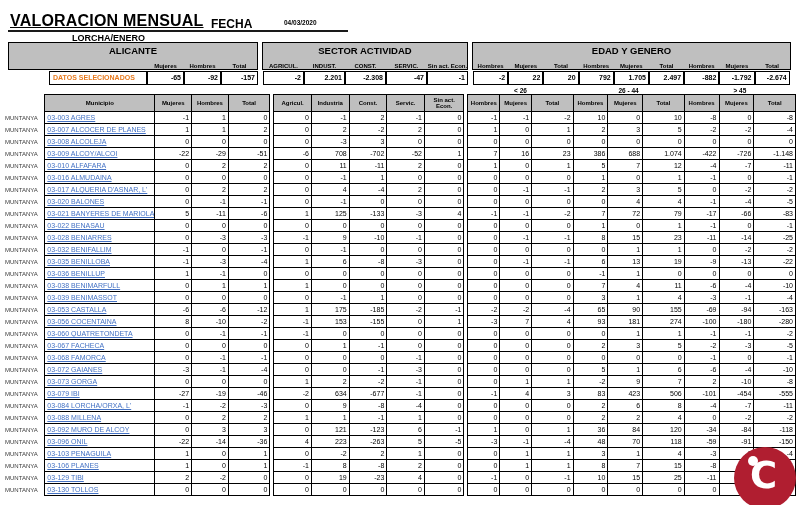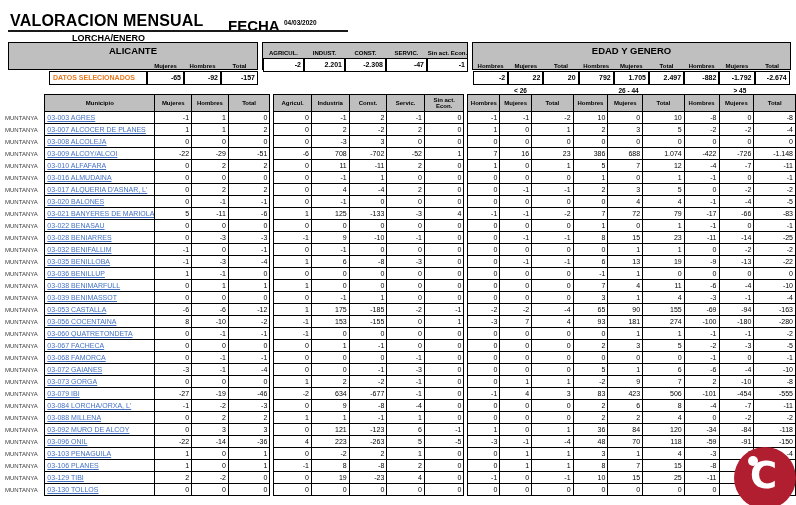--- a/index.html
+++ b/index.html
@@ -1,22 +1,22 @@
 <!DOCTYPE html>
 <html><head>
 <meta charset="utf-8">
 <style>
   html,body{margin:0;padding:0;background:#fff;}
   .page{position:relative;width:796px;height:505px;background:#fff;overflow:hidden;
         font-family:"Liberation Sans",sans-serif;color:#000;}
 
   
   .title{position:absolute;left:10px;top:12px;font-size:16px;font-weight:bold;
-         letter-spacing:.2px;}
-  .fecha-label{position:absolute;left:228px;top:17px;font-size:15px;font-weight:bold;}
+         text-decoration:underline;letter-spacing:.2px;}
+  .fecha-label{position:absolute;left:211px;top:17px;font-size:12px;font-weight:bold;}
   .fecha-value{position:absolute;left:284px;top:19px;font-size:6.5px;font-weight:bold;}
   .hrule{position:absolute;left:8px;top:30px;width:340px;height:2px;background:#1a1a1a;}
   .subtitle{position:absolute;left:72px;top:33px;font-size:9px;font-weight:bold;}
 
   
   .sumbox{position:absolute;top:42px;height:28px;background:#bfbfbf;border:1px solid #000;
           box-sizing:border-box;}
   .box-alicante{left:8px;width:250px;}
   .box-sector{left:262px;width:206px;}
   .box-edad{left:472px;width:319px;}
@@ -80,20 +80,21 @@
     <div class="srow vals" id="ali-vals">
         <span class="sp2"></span>
         <span class="datos-cell">DATOS SELECIONADOS</span>
         <span class="sval" style="width: 37px;">-65</span>
         <span class="sval" style="width: 37px;">-92</span>
         <span class="sval" style="width: 37px;">-157</span>
       </div>
   </div>
 
   <div class="sumbox box-sector">
+    <div class="btitle">SECTOR ACTIVIDAD</div>
     <div class="srow labels" id="sec-labels">
         <span class="scol" style="width: 41px;">AGRICUL.</span>
         <span class="scol" style="width: 41px;">INDUST.</span>
         <span class="scol" style="width: 41px;">CONST.</span>
         <span class="scol" style="width: 41px;">SERVIC.</span>
         <span class="scol" style="width: 41px;">Sin act. Econ.</span>
       </div>
     <div class="srow vals" id="sec-vals">
         <span class="sval" style="width: 41px;">-2</span>
         <span class="sval" style="width: 41px;">2.201</span>

